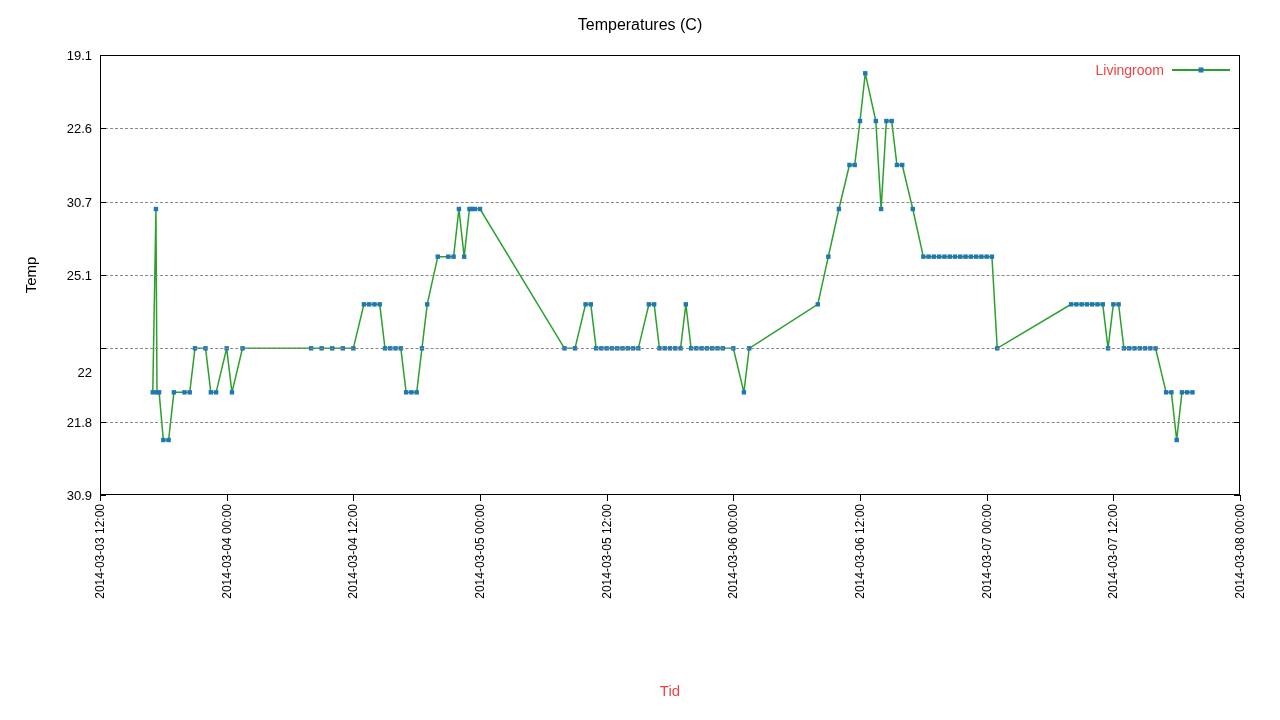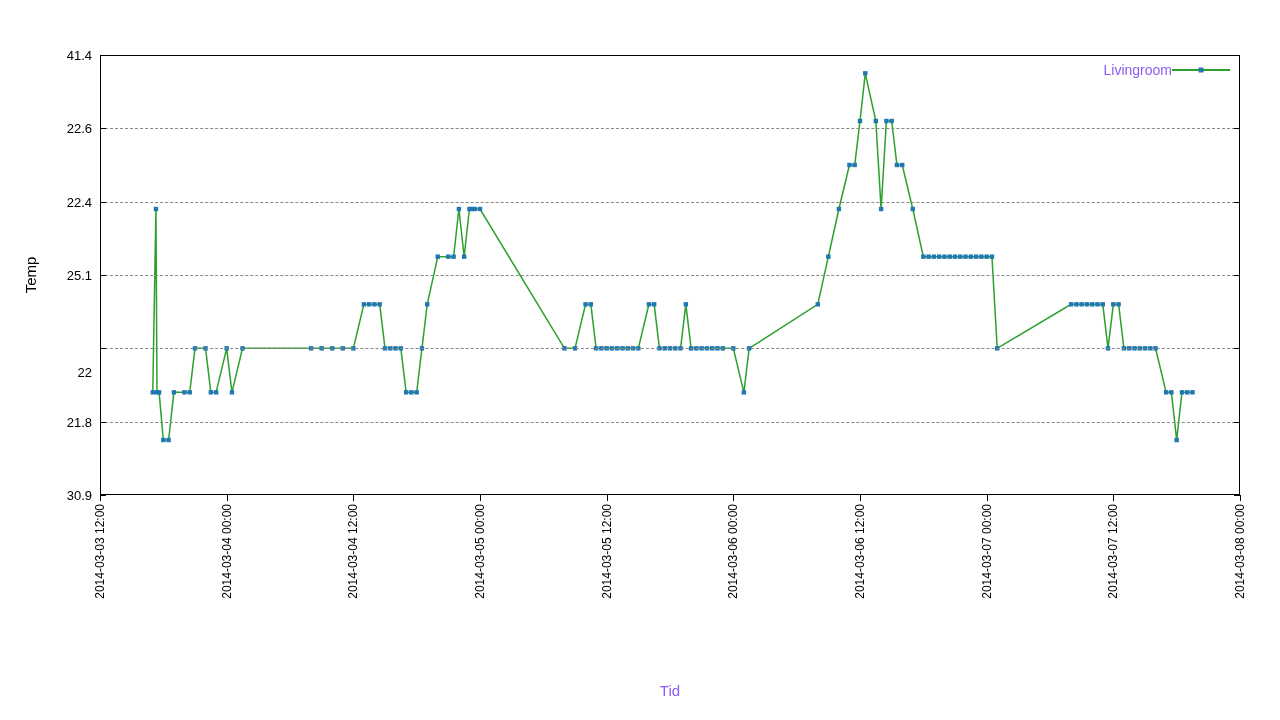--- a/index.html
+++ b/index.html
@@ -8,29 +8,30 @@
   #plot{position:absolute;left:100px;top:55px;width:1140px;height:440px;border:1px solid #000;border-top:none;border-right:none;box-sizing:border-box;}
   #plot-border-top{position:absolute;left:100px;top:55px;width:1140px;height:1px;background:#000;}
   #plot-border-right{position:absolute;left:1239px;top:55px;width:1px;height:440px;background:#000;}
   .ytick{position:absolute;right:1188px;font-size:13px;color:#000;transform:translateY(-50%);}
   .ygrid{position:absolute;left:100px;width:1140px;border-top:1px dashed #888;}
   .xtick{position:absolute;top:504px;font-size:12px;color:#000;transform-origin:top left;transform:rotate(-90deg) translate(-100%,-50%);white-space:nowrap;}
   .xtick-tick{position:absolute;top:495px;width:1px;height:6px;background:#000;}
   .ytick-tick{position:absolute;left:100px;width:6px;height:1px;background:#000;}
   .ytick-tick-r{position:absolute;left:1234px;width:6px;height:1px;background:#000;}
   #ylabel{position:absolute;left:30px;top:275px;font-size:15px;color:#000;transform:translate(-50%,-50%) rotate(-90deg);}
-  #xlabel{position:absolute;left:670px;top:682px;font-size:15px;color:#8b5cf6;transform:translateX(-50%);}
-  #legend{position:absolute;right:50px;top:62px;font-size:14px;color:#8b5cf6;display:flex;align-items:center;gap:0;}
+  #xlabel{position:absolute;left:670px;top:682px;font-size:15px;color:#ef4444;transform:translateX(-50%);}
+  #legend{position:absolute;right:50px;top:62px;font-size:14px;color:#ef4444;display:flex;align-items:center;gap:8px;}
   #legend .line{position:relative;width:58px;height:2px;background:#2ca02c;}
   #legend .line::before{content:"";position:absolute;left:50%;top:50%;width:5px;height:5px;background:#1f77b4;transform:translate(-50%,-50%);}
   #svg{position:absolute;left:100px;top:55px;width:1140px;height:440px;pointer-events:none;}
 </style>
 </head>
 <body>
 <div id="wrap">
+  <div id="title">Temperatures (C)</div>
 
   <div id="plot"></div>
   <div id="plot-border-top"></div>
   <div id="plot-border-right"></div>
 
   <div id="ylabel">Temp</div>
   <div id="xlabel">Tid</div>
 
   <div id="legend">
     <span>Livingroom</span>
@@ -179,28 +180,28 @@
       <div class="ytick-tick-r" style="top: 421.667px;"></div>
       <div class="ygrid" style="top: 348.333px;"></div>
       <div class="ytick" style="top: 348.333px; margin-top: 24px;">22</div>
       <div class="ytick-tick" style="top: 348.333px;"></div>
       <div class="ytick-tick-r" style="top: 348.333px;"></div>
       <div class="ygrid" style="top: 275px;"></div>
       <div class="ytick" style="top: 275px;">25.1</div>
       <div class="ytick-tick" style="top: 275px;"></div>
       <div class="ytick-tick-r" style="top: 275px;"></div>
       <div class="ygrid" style="top: 201.667px;"></div>
-      <div class="ytick" style="top: 201.667px;">22.4</div>
+      <div class="ytick" style="top: 201.667px;">30.7</div>
       <div class="ytick-tick" style="top: 201.667px;"></div>
       <div class="ytick-tick-r" style="top: 201.667px;"></div>
       <div class="ygrid" style="top: 128.333px;"></div>
       <div class="ytick" style="top: 128.333px; margin-left: 48px;">22.6</div>
       <div class="ytick-tick" style="top: 128.333px;"></div>
       <div class="ytick-tick-r" style="top: 128.333px;"></div>
-      <div class="ytick" style="top: 55px;">41.4</div>
+      <div class="ytick" style="top: 55px;">19.1</div>
       <div class="ytick-tick" style="top: 55px;"></div>
       <div class="ytick-tick-r" style="top: 55px;"></div>
       <div class="xtick-tick" style="left: 100px;"></div>
       <div class="xtick" style="left: 100px;">2014-03-03 12:00</div>
       <div class="xtick-tick" style="left: 226.667px;"></div>
       <div class="xtick" style="left: 226.667px;">2014-03-04 00:00</div>
       <div class="xtick-tick" style="left: 353.333px;"></div>
       <div class="xtick" style="left: 353.333px;">2014-03-04 12:00</div>
       <div class="xtick-tick" style="left: 480px;"></div>
       <div class="xtick" style="left: 480px;">2014-03-05 00:00</div>

